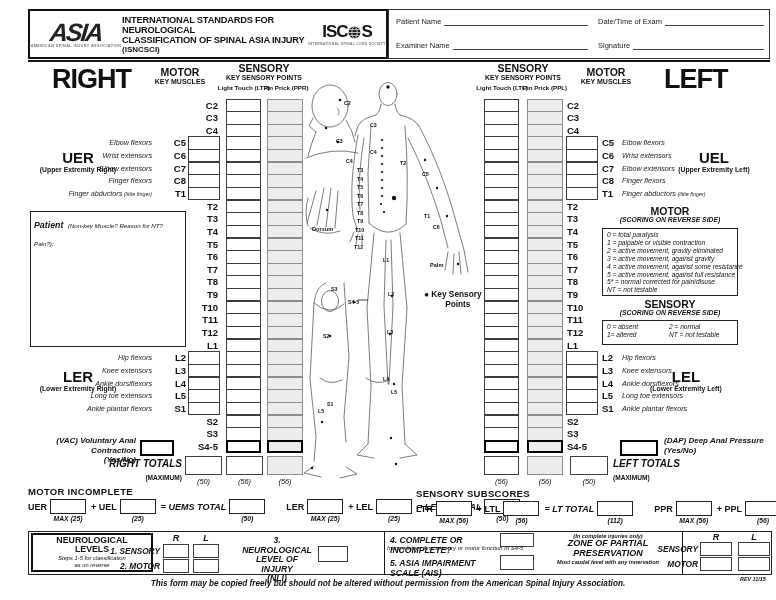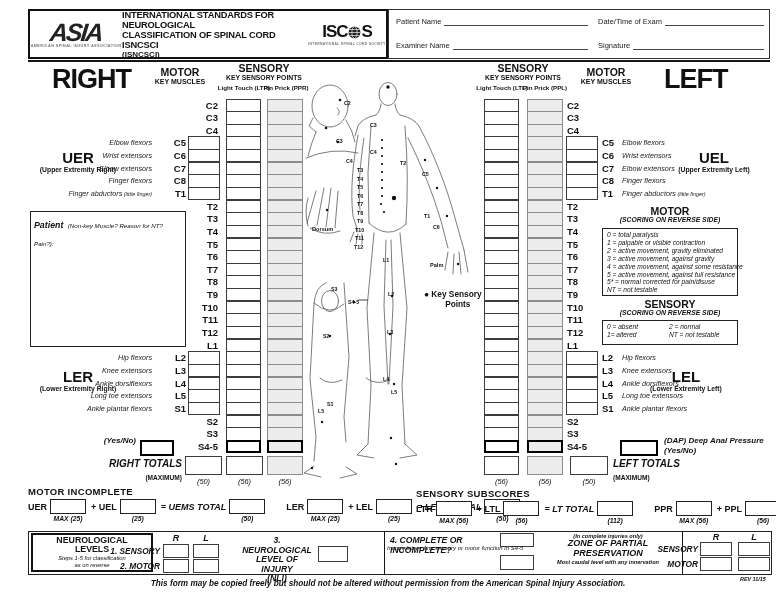--- a/index.html
+++ b/index.html
@@ -35,21 +35,21 @@
 
 <div id="page">
 
   <div class="abs" style="left:28px;top:9px;width:360px;height:50px;border:2px solid #111;box-sizing:border-box;display:flex;align-items:center;">
     <div style="width:92px;text-align:center;">
       <div class="b i" style="font-size:25px;line-height:24px;letter-spacing:-2px;color:#222;transform:skewX(-6deg);">ASIA</div>
       <div style="font-size:3.8px;letter-spacing:.4px;color:#777;font-weight:bold;">AMERICAN SPINAL INJURY ASSOCIATION</div>
     </div>
     <div style="flex:1;text-align:left;">
       <div class="b" style="font-size:9.3px;letter-spacing:-.2px;">INTERNATIONAL STANDARDS FOR NEUROLOGICAL</div>
-      <div class="b" style="font-size:9.3px;letter-spacing:-.2px;">CLASSIFICATION OF SPINAL CORD ISNCSCI</div>
+      <div class="b" style="font-size:9.3px;letter-spacing:-.2px;">CLASSIFICATION OF SPINAL ASIA INJURY</div>
       <div class="b" style="font-size:8px;">(ISNCSCI)</div>
     </div>
     <div style="width:78px;text-align:center;">
       <div style="display:flex;align-items:center;justify-content:center;">
         <span class="b" style="font-size:17px;letter-spacing:-1px;">ISC</span>
         <svg width="13" height="13" viewBox="0 0 14 14" style="margin:0 .5px;">
           <circle cx="7" cy="7" r="6.4" fill="#222"></circle>
           <ellipse cx="7" cy="7" rx="2.8" ry="6.4" fill="none" stroke="#fff" stroke-width=".7"></ellipse>
           <line x1=".6" y1="7" x2="13.4" y2="7" stroke="#fff" stroke-width=".7"></line>
           <line x1="1.6" y1="3.8" x2="12.4" y2="3.8" stroke="#fff" stroke-width=".7"></line>
@@ -333,20 +333,21 @@
       <div class="lvl" style="left: 567px; top: 427.14px; width: 40px;">S3</div>
       <div class="lvl rt" style="left: 152px; top: 439.78px; width: 66px;">S4-5</div>
       <div class="box thick" style="left: 226px; top: 439.78px; width: 35px; height: 13.4px;"></div>
       <div class="box sh thick" style="left: 267px; top: 439.78px; width: 36px; height: 13.4px;"></div>
       <div class="box thick" style="left: 484px; top: 439.78px; width: 35px; height: 13.4px;"></div>
       <div class="box sh thick" style="left: 527px; top: 439.78px; width: 36px; height: 13.4px;"></div>
       <div class="lvl" style="left: 567px; top: 439.78px; width: 40px;">S4-5</div>
     </div>
 
   <div class="abs rt b i" style="left:22px;top:436px;width:114px;font-size:8px;line-height:9.6px;">
+    <div>(VAC) Voluntary Anal Contraction</div>
     <div>(Yes/No)</div>
   </div>
   <div class="box thick" style="left:140px;top:440px;width:34px;height:16px;"></div>
 
   <div class="box thick" style="left:620px;top:440px;width:38px;height:16px;"></div>
   <div class="abs b i" style="left:664px;top:436px;width:112px;font-size:8px;line-height:9.6px;">
     <div>(DAP) Deep Anal Pressure</div>
     <div>(Yes/No)</div>
   </div>
 
@@ -592,20 +593,21 @@
   <div class="abs ctr b i" style="left:240px;top:536px;width:74px;font-size:8.6px;line-height:9.6px;">
     <div>3. NEUROLOGICAL</div>
     <div>LEVEL OF INJURY</div>
     <div>(NLI)</div>
   </div>
   <div class="box" style="left:318px;top:546px;width:30px;height:16px;border-width:1.5px;"></div>
 
   <div class="abs b i" style="left:390px;top:535px;width:112px;font-size:8.6px;">4. COMPLETE OR INCOMPLETE?</div>
   <div class="box" style="left:500px;top:533px;width:34px;height:14px;border-width:1.5px;"></div>
   <div class="abs i" style="left:387px;top:545px;width:140px;font-size:6px;">Incomplete = Any sensory or motor function in S4-5</div>
+  <div class="abs b i" style="left:390px;top:558px;width:112px;font-size:8.6px;">5. ASIA IMPAIRMENT SCALE (AIS)</div>
   <div class="box" style="left:500px;top:555px;width:34px;height:15px;border-width:1.5px;"></div>
 
   <div class="abs ctr" style="left:538px;top:533px;width:140px;">
     <div class="b i" style="font-size:5.6px;">(In complete injuries only)</div>
     <div class="b i" style="font-size:9px;line-height:9.6px;">ZONE OF PARTIAL</div>
     <div class="b i" style="font-size:9px;line-height:9.6px;">PRESERVATION</div>
     <div class="b i" style="font-size:5.6px;margin-top:1px;">Most caudal level with any innervation</div>
   </div>
 
   <div class="abs ctr b i" style="left:700px;top:532px;width:32px;font-size:9px;">R</div>

